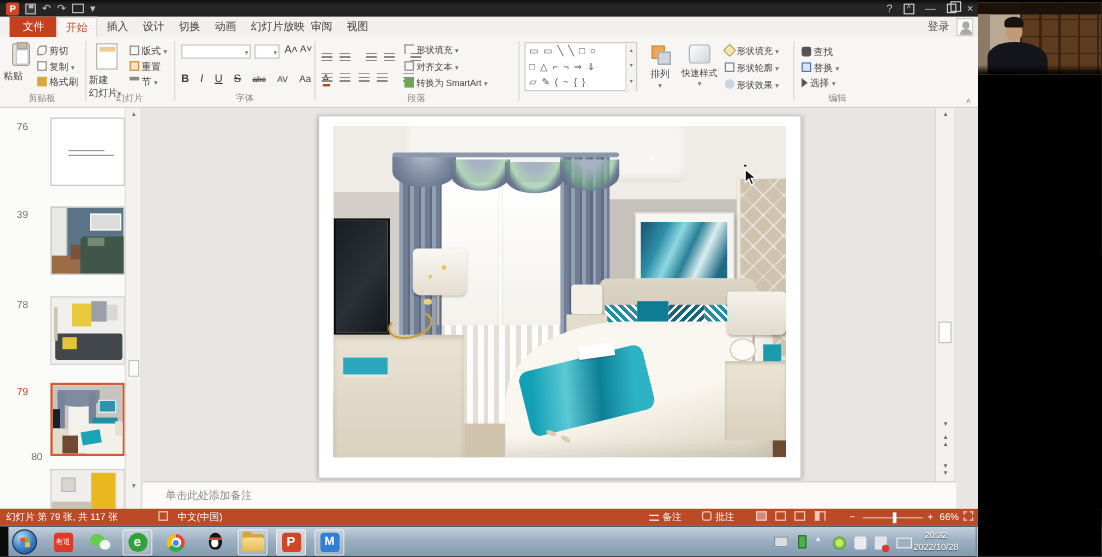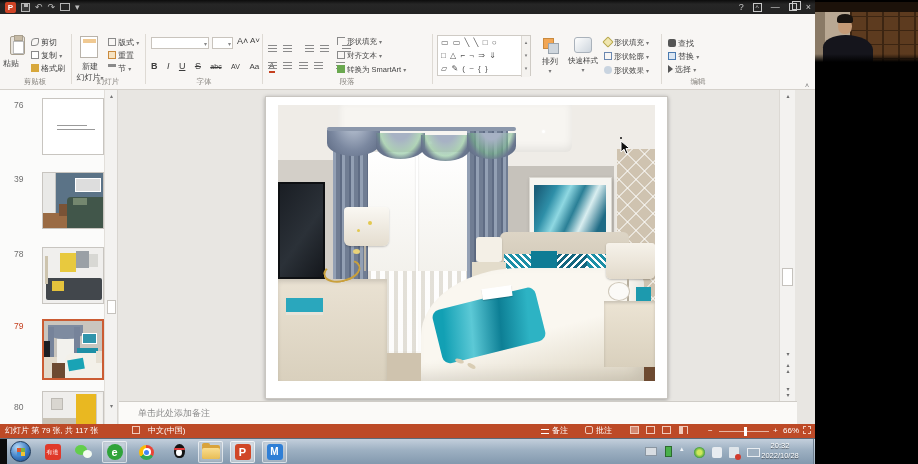--- a/index.html
+++ b/index.html
@@ -186,33 +186,46 @@
       </div>
       <div id="win-controls">
         <span class="wc">?</span>
         <span class="wc-ribbon">^</span>
         <span class="wc">—</span>
         <span class="wc-restore"></span>
         <span class="wc">×</span>
       </div>
     </div>
 
+    <div id="tabrow">
+      <div id="tab-file">文件</div>
+      <span class="tab sel" style="left:47px;">开始</span>
+      <span class="tab" style="left:82px;">插入</span>
+      <span class="tab" style="left:112px;">设计</span>
+      <span class="tab" style="left:142px;">切换</span>
+      <span class="tab" style="left:172px;">动画</span>
+      <span class="tab" style="left:202px;">幻灯片放映</span>
+      <span class="tab" style="left:252px;">审阅</span>
+      <span class="tab" style="left:282px;">视图</span>
+      <span id="signin">登录</span>
+      <div id="avatar"></div>
+    </div>
 
     <div id="ribbon">
 
       <div id="paste-ico"></div>
       <div class="abs rtext" style="left:3px; top:27px;">粘贴</div>
       <div class="abs rtext" style="left:31px; top:6px;"><span class="ico-sq" style="border:1px solid #8a8a8a; border-radius:50% 0;"></span><span>剪切</span></div>
       <div class="abs rtext" style="left:31px; top:19px;"><span class="ico-sq" style="border:1px solid #8a8a8a; background:#fff;"></span><span>复制</span> <span class="drop">▾</span></div>
       <div class="abs rtext" style="left:31px; top:32px;"><span class="ico-sq" style="background:#d8a83c;"></span><span>格式刷</span></div>
       <div class="glabel" style="left:0; width:70px;">剪贴板</div>
       <div class="gsep" style="left:71px;"></div>
 
       <div id="newslide-ico"></div>
-      <div class="abs rtext" style="left:74px; top:30px; width:32px; text-align:center;">
+      <div class="abs rtext" style="left:74px; top:30px; width:32px; ">
         <div>新建</div>
         <div><span>幻灯片</span><span class="drop">▾</span></div>
       </div>
       <div class="abs rtext" style="left:108px; top:6px;"><span class="ico-sq" style="border:1px solid #8a8a8a;"></span><span>版式</span> <span class="drop">▾</span></div>
       <div class="abs rtext" style="left:108px; top:19px;"><span class="ico-sq" style="border:1px solid #c98a3e; background:#f6e3c2;"></span><span>重置</span></div>
       <div class="abs rtext" style="left:108px; top:32px;"><span class="ico-sq" style="border-top:3px solid #8a8a8a;"></span><span>节</span> <span class="drop">▾</span></div>
       <div class="glabel" style="left:72px; width:72px;">幻灯片</div>
       <div class="gsep" style="left:145px;"></div>
 
       <div class="combo" style="left:151px; top:6px; width:58px;"></div>
@@ -322,21 +335,21 @@
           <div class="p" style="position:absolute; left:38px; top:12px; width:15px; height:11px; background:#2f94ab; border:1px solid #fff;"></div>
           <div class="p" style="position:absolute; left:0; top:20px; width:6px; height:16px; background:#1c1f24;"></div>
           <div class="p" style="position:absolute; left:0; top:36px; width:13px; height:22px; background:#e3dbcc;"></div>
           <div class="p" style="position:absolute; left:8px; top:42px; width:20px; height:16px; background:#6d4a31;"></div>
           <div class="p" style="position:absolute; left:33px; top:27px; width:21px; height:7px; background:#1d8fa6;"></div>
           <div class="p" style="position:absolute; left:21px; top:32px; width:38px; height:26px; background:#f3f0e9; border-radius:8px 0 0 0;"></div>
           <div class="p" style="position:absolute; left:24px; top:38px; width:16px; height:11px; background:#19a3b5; transform:rotate(-10deg);"></div>
           <div class="p" style="position:absolute; left:52px; top:30px; width:7px; height:12px; background:#e6dfd2;"></div>
         </div>
 
-        <div class="tnum" style="top:312px;">80</div>
+        <div class="tnum" style="top:285px;margin-left:12px;">80</div>
         <div class="timg" style="top:301px; height:33px; border-bottom:none;">
           <div class="p" style="position:absolute; inset:0; background:#efeeec;"></div>
           <div class="p" style="position:absolute; left:8px; top:6px; width:12px; height:12px; background:#d9d6d0; border:1px solid #bdbab4;"></div>
           <div class="p" style="position:absolute; left:33px; top:2px; width:20px; height:31px; background:#e9b821;"></div>
           <div class="p" style="position:absolute; left:53px; top:2px; width:6px; height:31px; background:#f4f2ee; border-left:1px solid #cfccc6;"></div>
           <div class="p" style="position:absolute; left:0; top:26px; width:33px; height:7px; background:#c9c2b5;"></div>
         </div>
 
         <div id="thumb-scroll">
           <div class="sbtn">▴</div>

